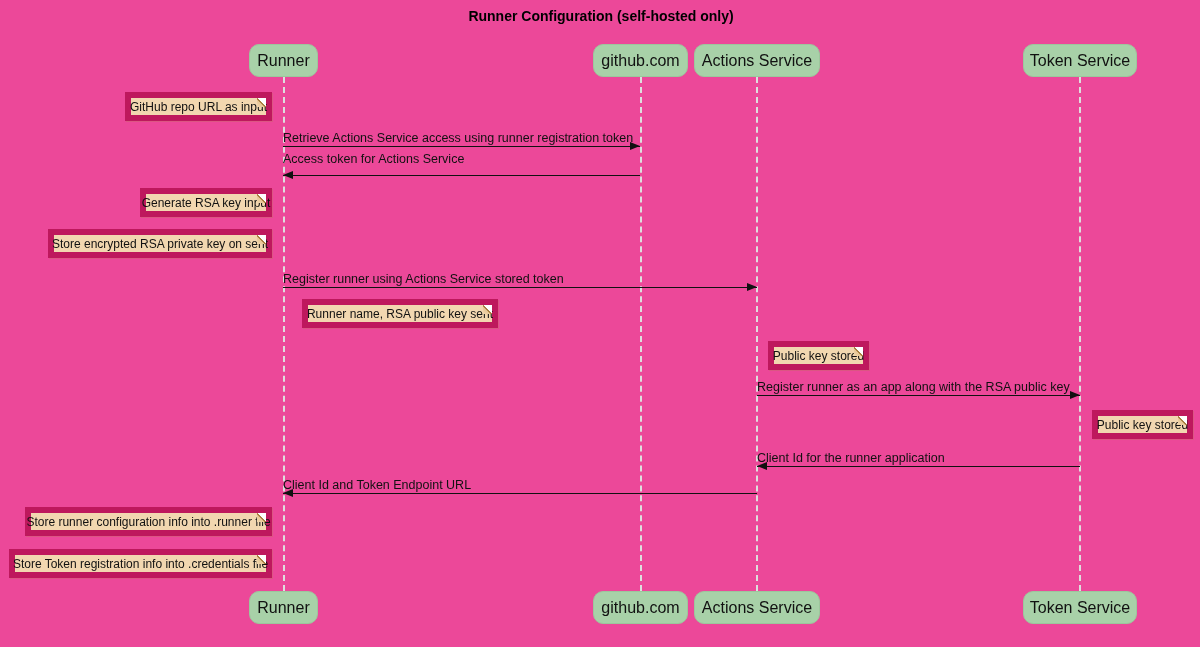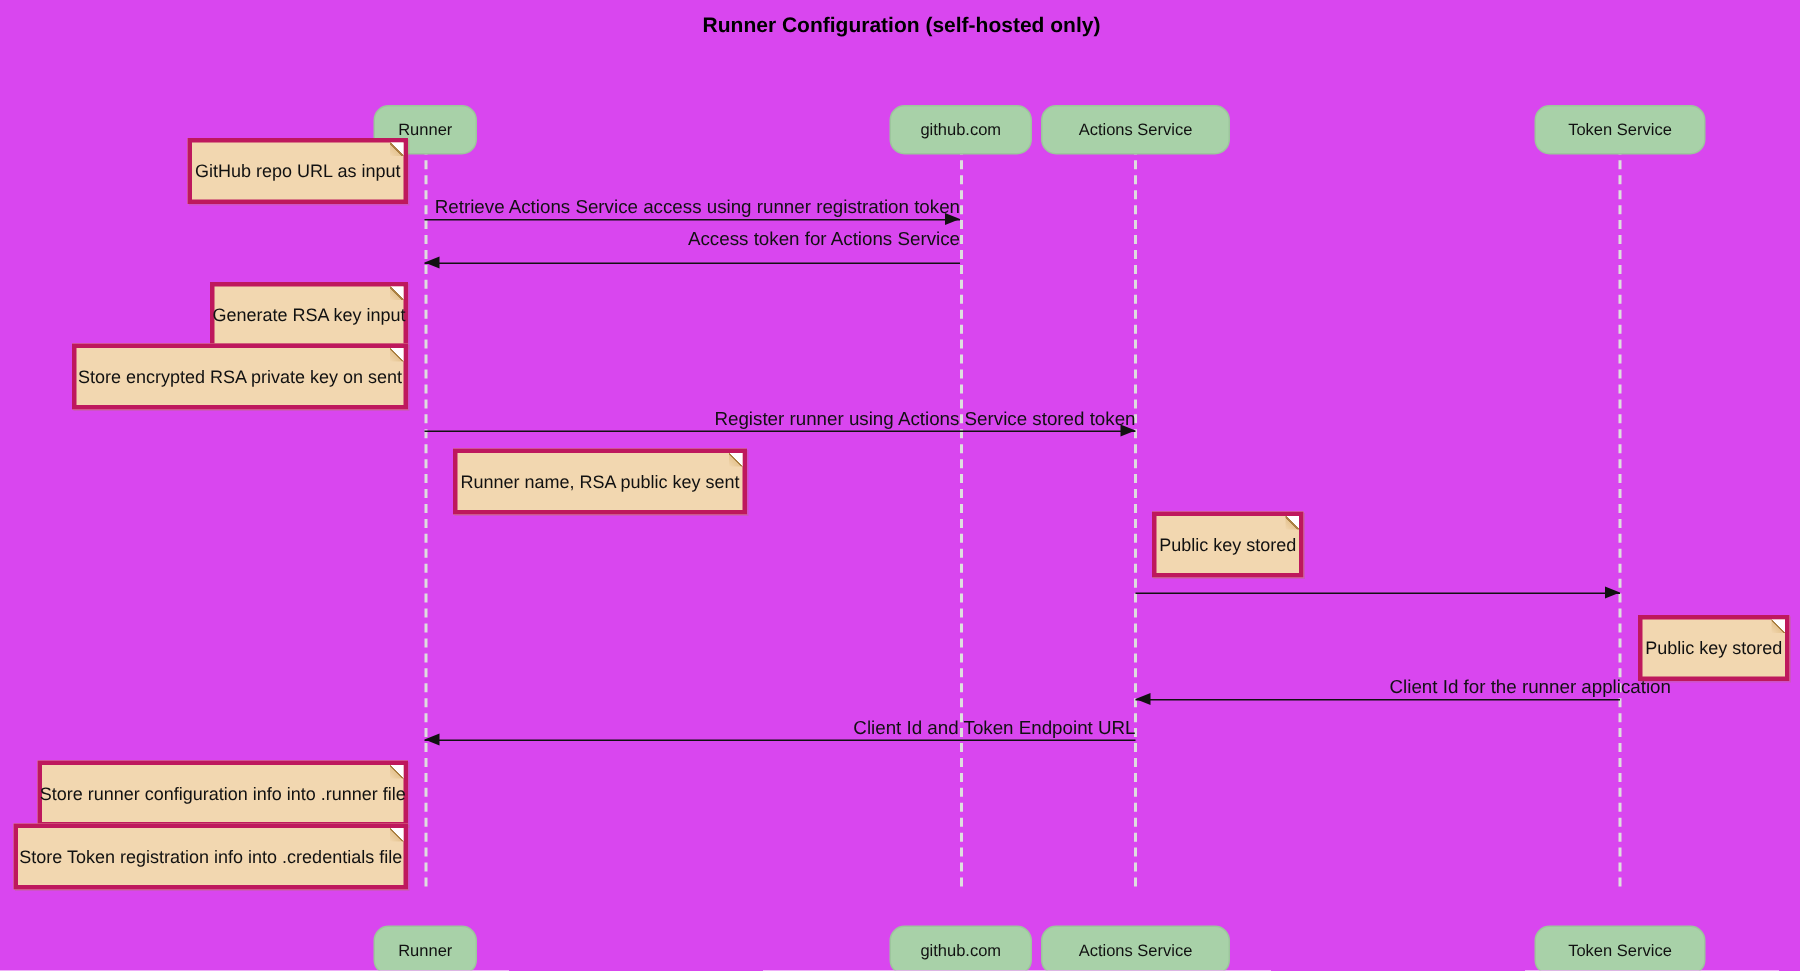--- a/index.html
+++ b/index.html
@@ -1,66 +1,65 @@
 <!DOCTYPE html>
 <html><head>
 <meta charset="utf-8">
 <style>
   html,body{margin:0;padding:0;background:#fff;}
   #diagram{
     position:relative;
     width:1200px;height:647px;
-    background:#d946ef;
+    background:#ec4899;
     font-family:"Liberation Sans", sans-serif;
     color:#111;
     overflow:hidden;
   }
   .title{
     position:absolute;left:0;top:8px;width:1202px;
     text-align:center;font-size:14px;font-weight:bold;color:#000;
   }
   .participant{
     position:absolute;height:33px;
     background:#a8d1a8;
     border:1px solid #9cc69c;
     border-radius:10px;
     display:flex;align-items:center;justify-content:center;
-    font-size:11px;color:#111;
+    font-size:16px;color:#111;
     box-sizing:border-box;
     white-space:nowrap;
-    margin-top:26px;
   }
   .lifeline{
     position:absolute;top:77px;height:514px;width:0;
     border-left:2px dashed #dedede;
   }
   .msg-label{
     position:absolute;
-    text-align:right;font-size:12.5px;color:#111;
+    text-align:left;font-size:12.5px;color:#111;
     white-space:nowrap;
   }
   .msg-line{
     position:absolute;height:0;border-top:1.5px solid #111;
   }
   .arrow-right{
     position:absolute;width:0;height:0;
     border-left:10px solid #111;
     border-top:4.5px solid transparent;
     border-bottom:4.5px solid transparent;
   }
   .arrow-left{
     position:absolute;width:0;height:0;
     border-right:10px solid #111;
     border-top:4.5px solid transparent;
     border-bottom:4.5px solid transparent;
   }
   .note{
-    position:absolute;height:44px;
+    position:absolute;height:29px;
     background:#f2d7b0;
-    border:3px solid #be185d;
+    border:6px solid #be185d;
     box-sizing:border-box;
     display:flex;align-items:center;justify-content:center;
     font-size:12px;color:#111;
     white-space:nowrap;
     box-shadow:1px 1px 0 rgba(170,129,67,0.25);
   }
   .note::after{
     content:"";
     position:absolute;top:0;right:0;width:9px;height:9px;
     background:linear-gradient(225deg,#ffffff 0%,#ffffff 48%,#aa8143 48%,#aa8143 56%,#e5c491 56%,#f2d7b0 100%);
@@ -93,20 +92,21 @@
   <div class="arrow-right" style="left:630px;top:142px;"></div>
 
   <div class="msg-label" style="left:283px;width:357px;top:152px;">Access token for Actions Service</div>
   <div class="msg-line" style="left:283px;width:357px;top:175px;"></div>
   <div class="arrow-left" style="left:283px;top:171px;"></div>
 
   <div class="msg-label" style="left:283px;width:474px;top:272px;">Register runner using Actions Service stored token</div>
   <div class="msg-line" style="left:283px;width:474px;top:287px;"></div>
   <div class="arrow-right" style="left:747px;top:283px;"></div>
 
+  <div class="msg-label" style="left:757px;width:323px;top:380px;">Register runner as an app along with the RSA public key</div>
   <div class="msg-line" style="left:757px;width:323px;top:395px;"></div>
   <div class="arrow-right" style="left:1070px;top:391px;"></div>
 
   <div class="msg-label" style="left:757px;width:357px;top:451px;">Client Id for the runner application</div>
   <div class="msg-line" style="left:757px;width:323px;top:466px;"></div>
   <div class="arrow-left" style="left:757px;top:462px;"></div>
 
   <div class="msg-label" style="left:283px;width:474px;top:478px;">Client Id and Token Endpoint URL</div>
   <div class="msg-line" style="left:283px;width:474px;top:493px;"></div>
   <div class="arrow-left" style="left:283px;top:489px;"></div>

